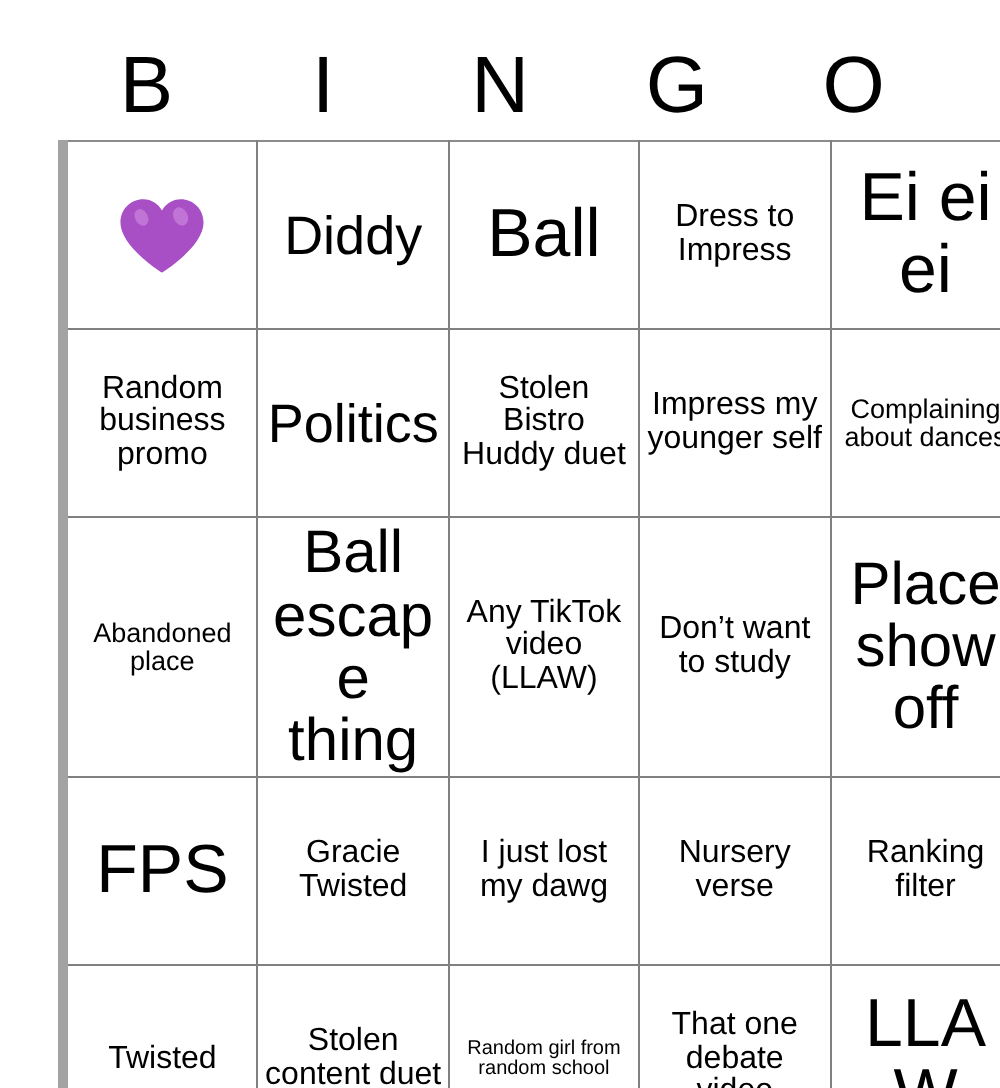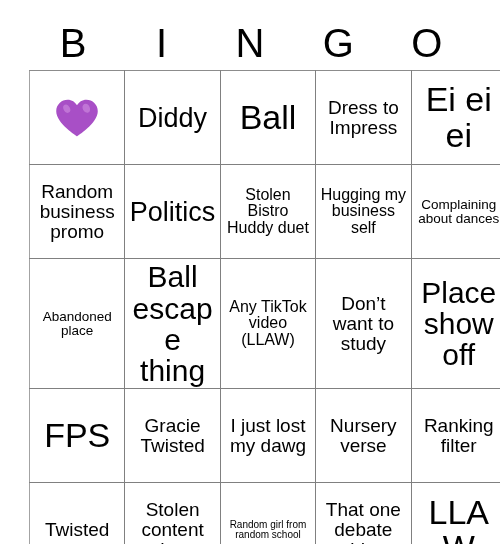--- a/index.html
+++ b/index.html
@@ -51,35 +51,35 @@
     width: 88.4px;
     height: 89.2px;
     border: 1px solid #808080;
     padding: 2px 3px;
     text-align: center;
     vertical-align: middle;
     overflow: hidden;
     background: #ffffff;
   }
   #bingo-grid tr:first-child td { border-top-color: #8c8c8c; }
-  #bingo-grid td:first-child { border-left: 1px solid #a3a3a3; }
+  #bingo-grid td:first-child { border-left: 5px solid #a3a3a3; }
   #bingo-grid td:last-child  { border-right: 1px solid #4d4d4d; }
   #bingo-grid tr:last-child td { border-bottom-color: #8c8c8c; }
 
   .cell-text {
     display: block;
     line-height: 1.04;
     word-wrap: break-word;
   }
 
   
   .fs-xxl  { font-size: 34px; }
   .fs-xl   { font-size: 27px; }
   .fs-lg   { font-size: 30px; }
-  .fs-md   { font-size: 19px; }
+  .fs-md   { font-size: 16px; }
   .fs-sm   { font-size: 16px; }
   .fs-xs   { font-size: 13.5px; }
   .fs-xxs  { font-size: 10px; }
 
   
   .heart-cell { position: relative; }
   .heart-icon {
     display: block;
     margin: 0 auto;
     width: 44px;
@@ -124,21 +124,21 @@
           <td>
             <span class="cell-text fs-md">Random business promo</span>
           </td>
           <td>
             <span class="cell-text fs-xl">Politics</span>
           </td>
           <td>
             <span class="cell-text fs-sm">Stolen Bistro Huddy duet</span>
           </td>
           <td>
-            <span class="cell-text fs-sm">Hugging my business self</span>
+            <span class="cell-text fs-sm">Impress my younger self</span>
           </td>
           <td>
             <span class="cell-text fs-xs">Complaining about dances</span>
           </td>
         </tr>
         <tr>
           <td>
             <span class="cell-text fs-xs">Abandoned place</span>
           </td>
           <td>

